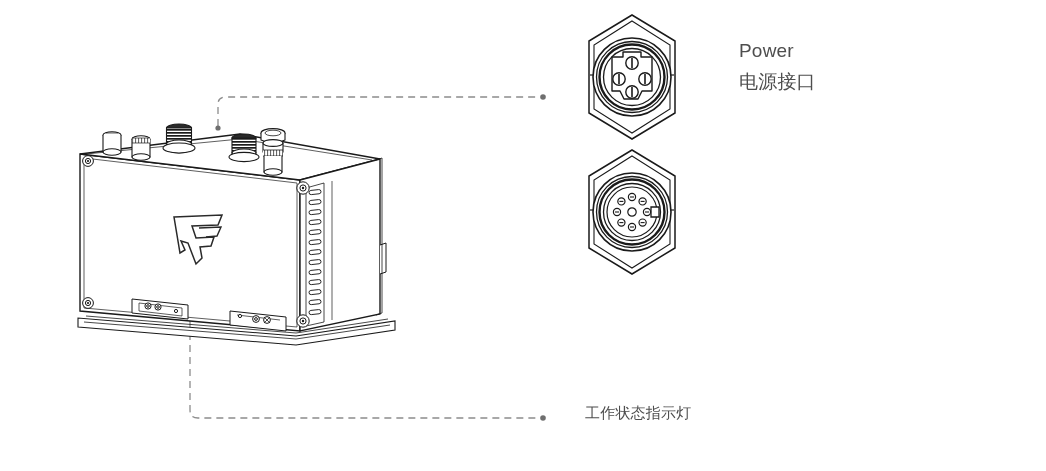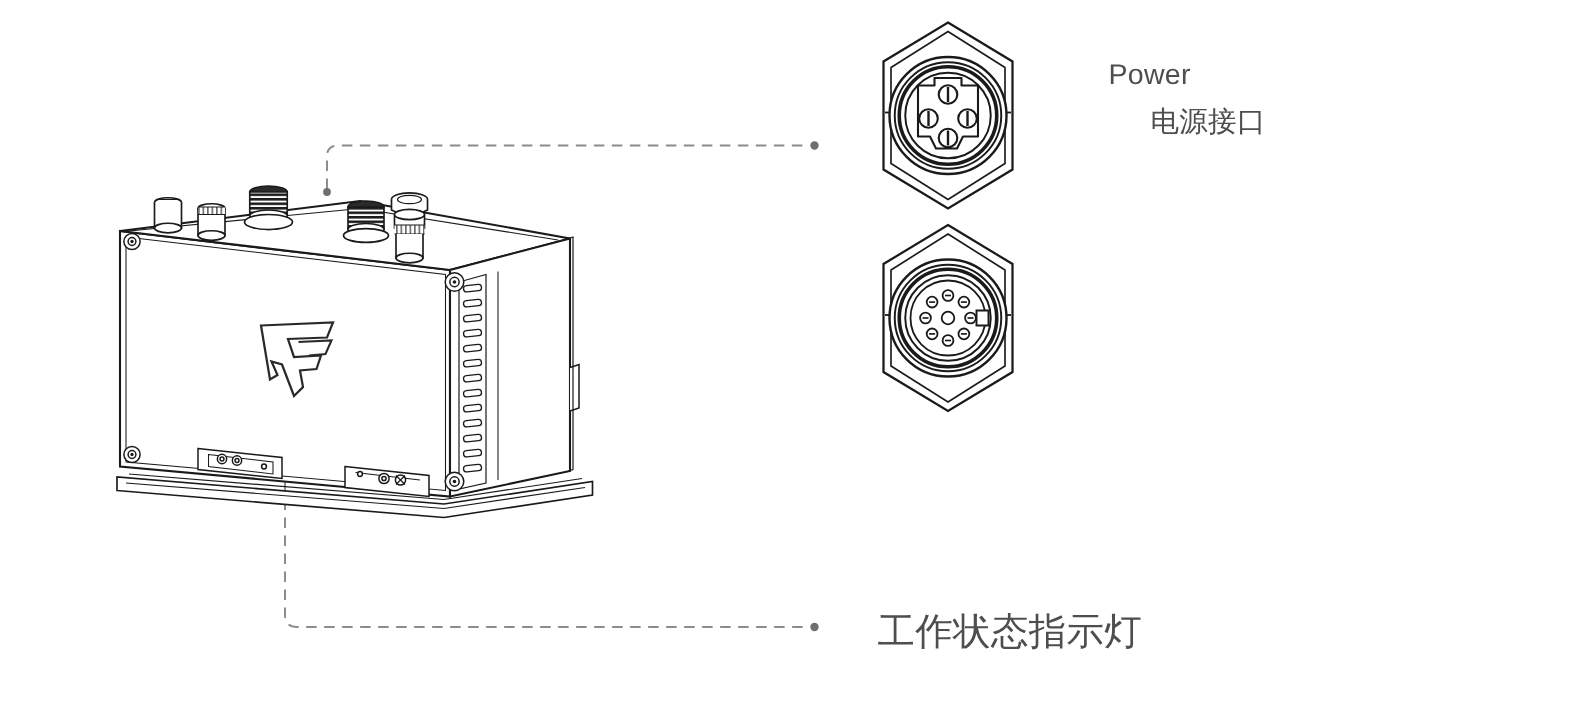--- a/index.html
+++ b/index.html
@@ -33,25 +33,24 @@
   .callout-label .line-en {
     font-size: 19px;
     line-height: 30px;
     color: #4e4e4e;
   }
   .callout-label .line-zh {
     font-size: 19px;
     line-height: 30px;
     color: #4e4e4e;
     font-family: "DejaVu Sans", "Liberation Sans", sans-serif;
-    margin-left: 28px;
   }
   #label-power  { left: 739px; top: 36px; }
   #label-eth    { left: 739px; top: 172px; }
-  #label-status { left: 585px; top: 404px; font-size: 25px; color: #4e4e4e;
+  #label-status { left: 585px; top: 404px; font-size: 15px; color: #4e4e4e;
                   font-family: "DejaVu Sans", "Liberation Sans", sans-serif; }
 </style>
 </head>
 <body>
 
 <div id="stage">
 
   <svg id="artboard" viewBox="0 0 1046 471">
     <defs>
 

